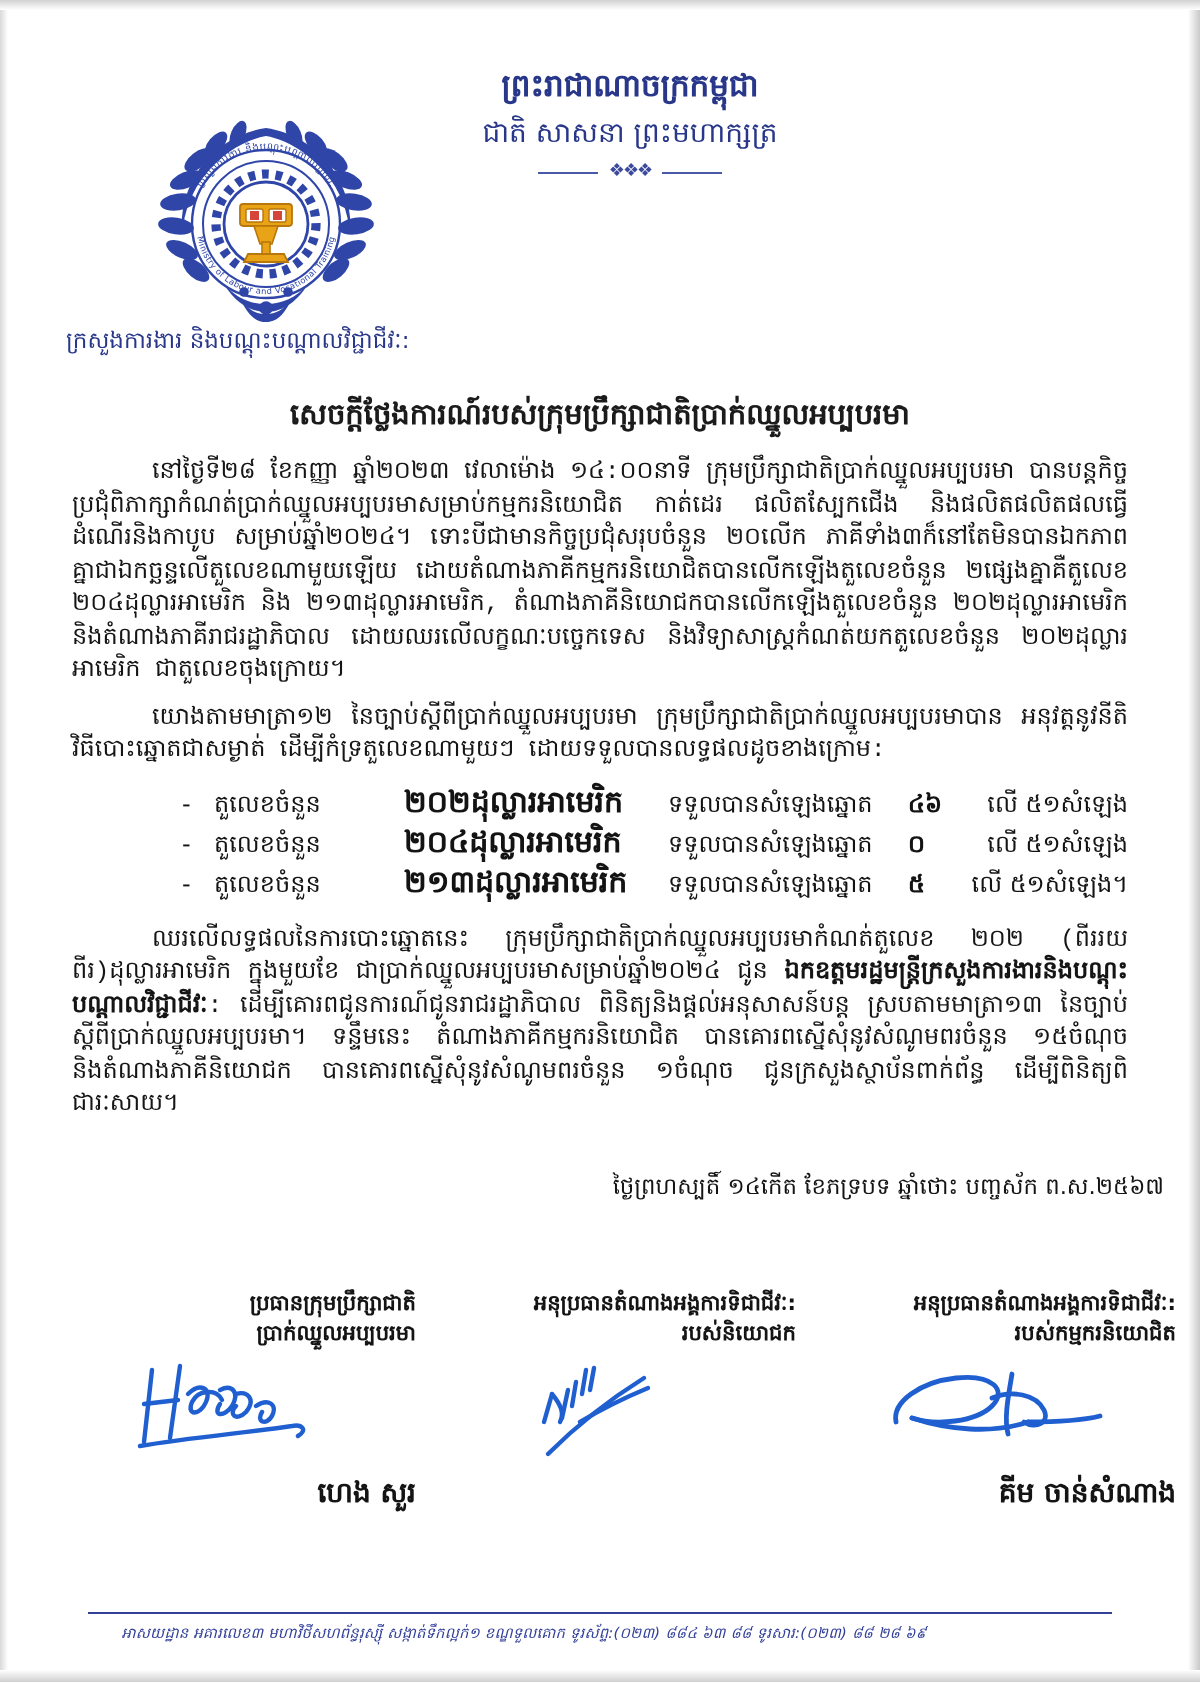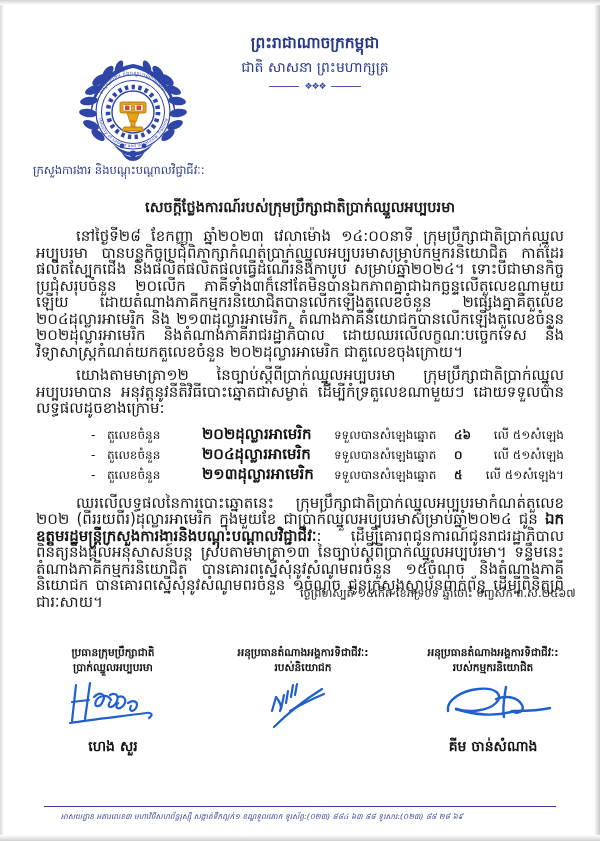--- a/index.html
+++ b/index.html
@@ -122,26 +122,27 @@
 
   
   .body-wrap {
     position: absolute;
     left: 36px;
     top: 228px;
     width: 528px;
   }
   p.para {
     margin: 0 0 7px 0;
-    font-size: 15px;
+    font-size: 12px;
     line-height: 16.5px;
     text-align: justify;
     text-indent: 40px;
     color: #151515;
     text-justify: inter-word;
+    font-family: Liberation Mono, monospace;
   }
   p.para.tight { margin-bottom: 4px; }
   .bold-inline { font-weight: bold; }
 
   
   .results {
     margin: 8px 0 10px 0;
     padding: 0;
     list-style: none;
   }
@@ -167,38 +168,38 @@
     text-align: left;
   }
   .res-total { flex: 1 1 auto; text-align: right; }
 
   
   .date-block {
     position: absolute;
     left: 300px;
     top: 585px;
     width: 282px;
-    text-align: left;
+    text-align: right;
     font-size: 11.4px;
     line-height: 17px;
     color: #141414;
   }
   .date-block .line2 { margin-top: 1px; }
 
   
   .sig-row {
     position: absolute;
     left: 18px;
     top: 645px;
     width: 570px;
     display: flex;
   }
   .sig-col {
     flex: 1 1 0;
-    text-align: center;
+    text-align: right;
     position: relative;
   }
   .sig-title {
     font-size: 10.6px;
     font-weight: bold;
     line-height: 15px;
     color: #141414;
   }
   .sig-mark {
     height: 60px;

